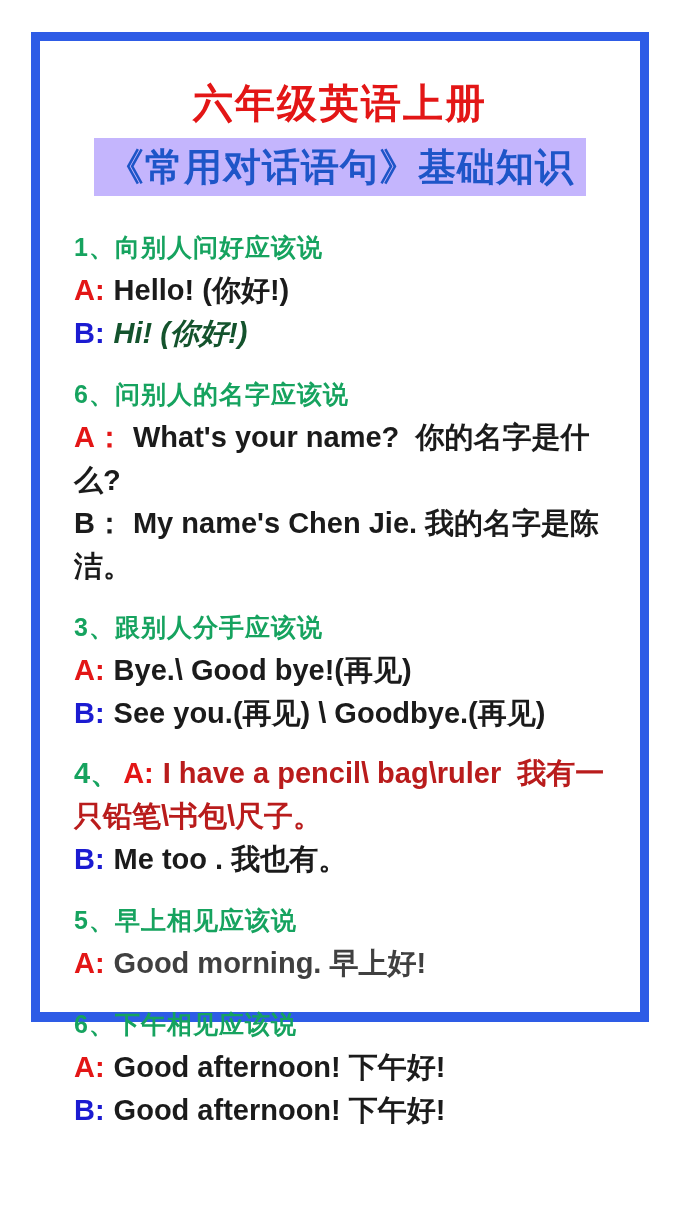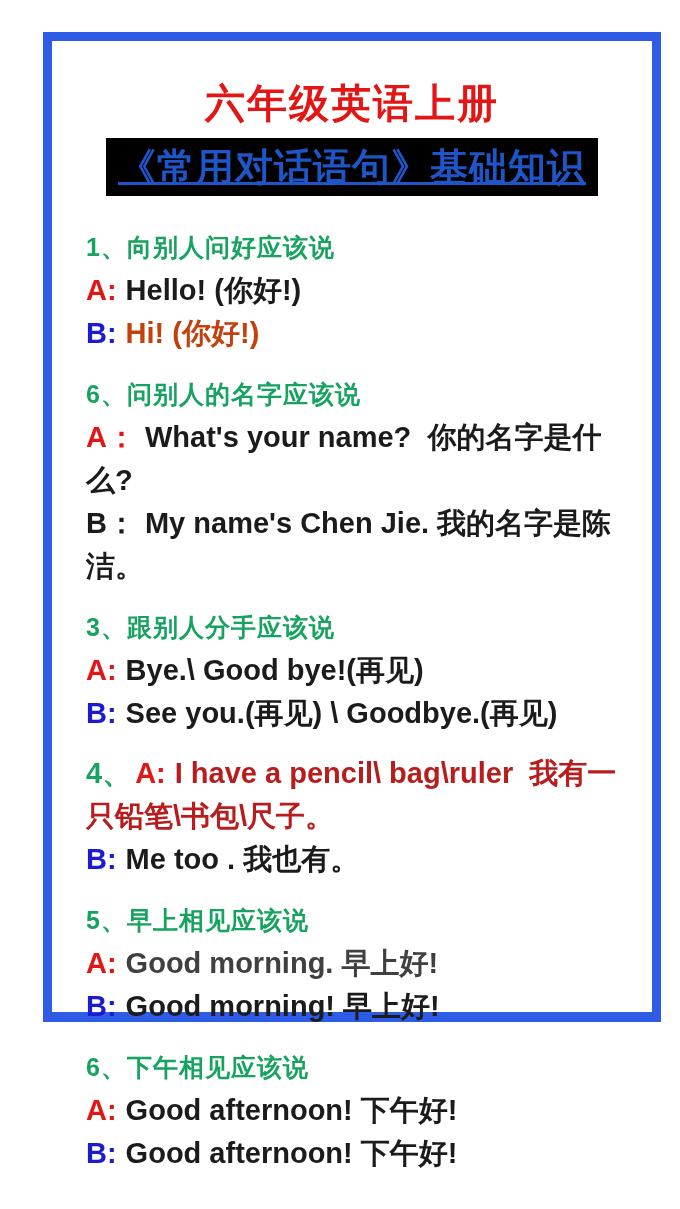--- a/index.html
+++ b/index.html
@@ -18,21 +18,20 @@
   .frame {
     position: absolute;
     left: 31px;
     top: 32px;
     width: 618px;
     height: 990px;
     box-sizing: border-box;
     border-style: solid;
     border-width: 9px 9px 10px 9px;
     background: #ffffff;
-    margin-left: 12px;
   }
   .doc-title {
     margin-top: 40px;
     text-align: center;
     font-size: 40px;
     line-height: 44px;
     letter-spacing: 2px;
   }
   .subtitle-row {
     margin-top: 13px;
@@ -74,32 +73,32 @@
   }
 </style>
 </head>
 <body>
 
 <div class="frame" style="border-color: rgb(46, 92, 230);">
 
   <div class="doc-title" style="color: rgb(227, 22, 22);">六年级英语上册</div>
 
   <div class="subtitle-row">
-    <span class="subtitle-band" style="color: rgb(30, 85, 200); background: #000000; text-decoration: underline;">《常用对话语句》基础知识</span>
+    <span class="subtitle-band" style="color: rgb(30, 85, 200); background: #c4b5fd;">《常用对话语句》基础知识</span>
   </div>
 
   <div class="content">
 
     <section class="sec">
       <div class="sec-heading" style="color: rgb(22, 163, 95);">1、向别人问好应该说</div>
       <div class="line">
         <span class="lab" style="color: rgb(227, 22, 22);">A:</span><span class="txt" style="color: rgb(27, 27, 27);">Hello! (你好!)</span>
       </div>
       <div class="line">
-        <span class="lab" style="color: rgb(27, 27, 209);">B:</span><span class="txt" style="color: #c2410c;">Hi! (你好!)</span>
+        <span class="lab" style="color: rgb(27, 27, 209);">B:</span><span class="txt" style="color: #14532d; font-style: italic;">Hi! (你好!)</span>
       </div>
     </section>
 
     <section class="sec">
       <div class="sec-heading" style="color: rgb(22, 163, 95);">6、问别人的名字应该说</div>
       <div class="line">
         <span class="lab" style="color: rgb(227, 22, 22);">A：</span><span class="txt" style="color: rgb(27, 27, 27);">What's your name?  你的名字是什么?</span>
       </div>
       <div class="line">
         <span class="lab" style="color: rgb(27, 27, 27);">B：</span><span class="txt" style="color: rgb(27, 27, 27);">My name's Chen Jie. 我的名字是陈洁。</span>
@@ -123,23 +122,20 @@
       <div class="line">
         <span class="lab" style="color: rgb(27, 27, 209);">B:</span><span class="txt" style="color: rgb(27, 27, 27);">Me too . 我也有。</span>
       </div>
     </section>
 
     <section class="sec">
       <div class="sec-heading" style="color: rgb(22, 163, 95);">5、早上相见应该说</div>
       <div class="line">
         <span class="lab" style="color: rgb(227, 22, 22);">A:</span><span class="txt" style="color: #404040;">Good morning. 早上好!</span>
       </div>
-      <div class="line">
-        <span class="lab" style="color: rgb(27, 27, 209);">B:</span><span class="txt" style="color: rgb(27, 27, 27);">Good morning! 早上好!</span>
-      </div>
     </section>
 
     <section class="sec">
       <div class="sec-heading" style="color: rgb(22, 163, 95);">6、下午相见应该说</div>
       <div class="line">
         <span class="lab" style="color: rgb(227, 22, 22);">A:</span><span class="txt" style="color: rgb(27, 27, 27);">Good afternoon! 下午好!</span>
       </div>
       <div class="line">
         <span class="lab" style="color: rgb(27, 27, 209);">B:</span><span class="txt" style="color: rgb(27, 27, 27);">Good afternoon! 下午好!</span>
       </div>

